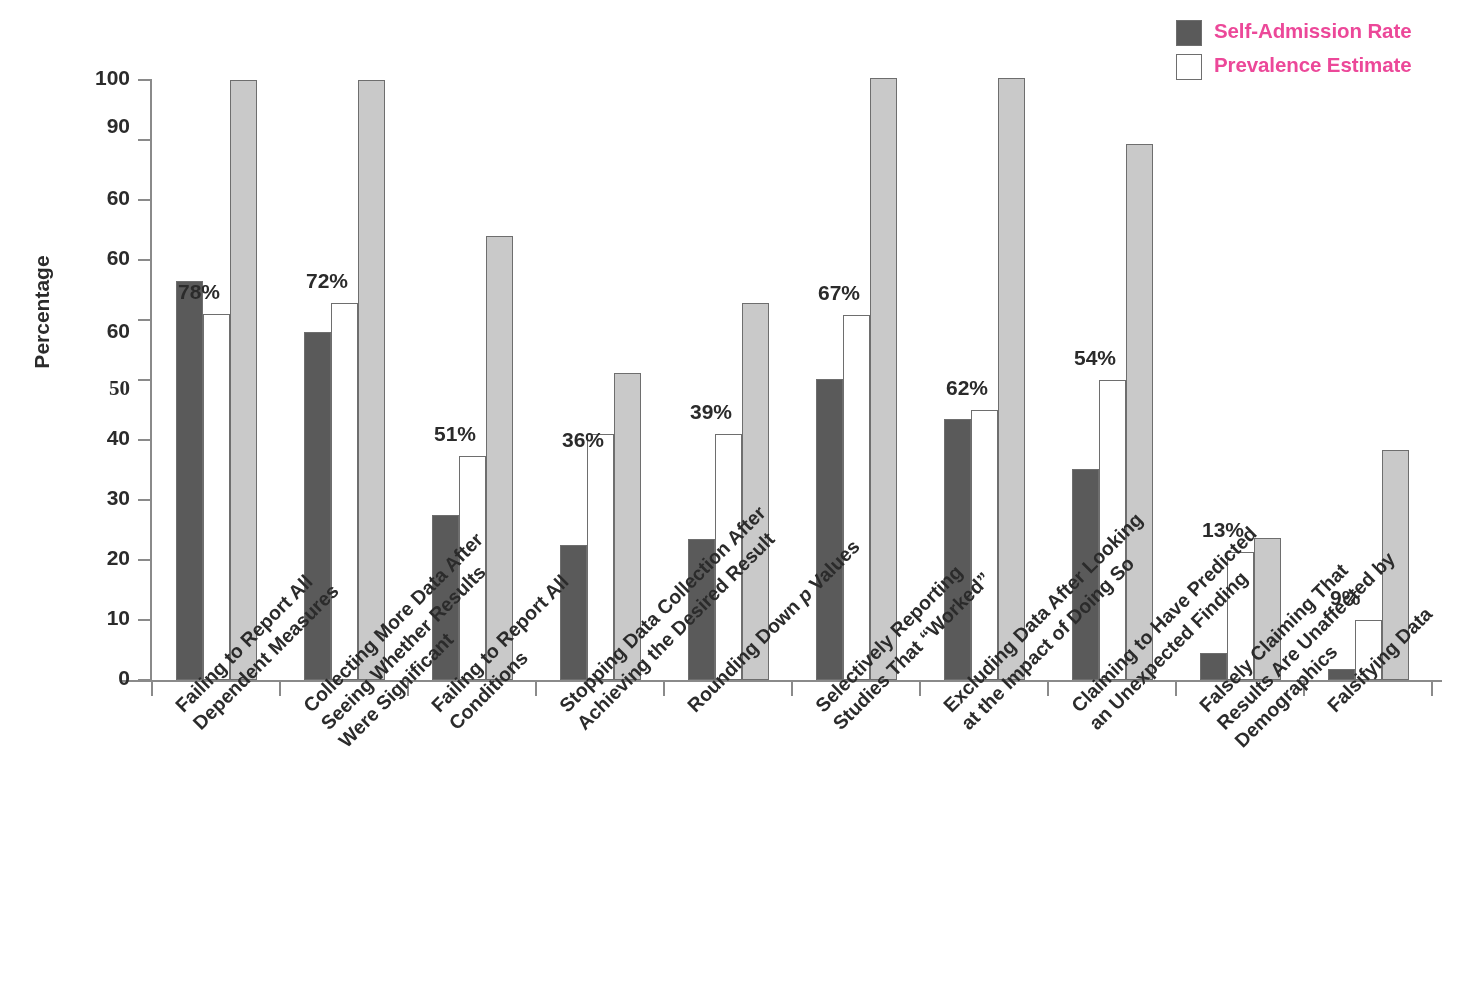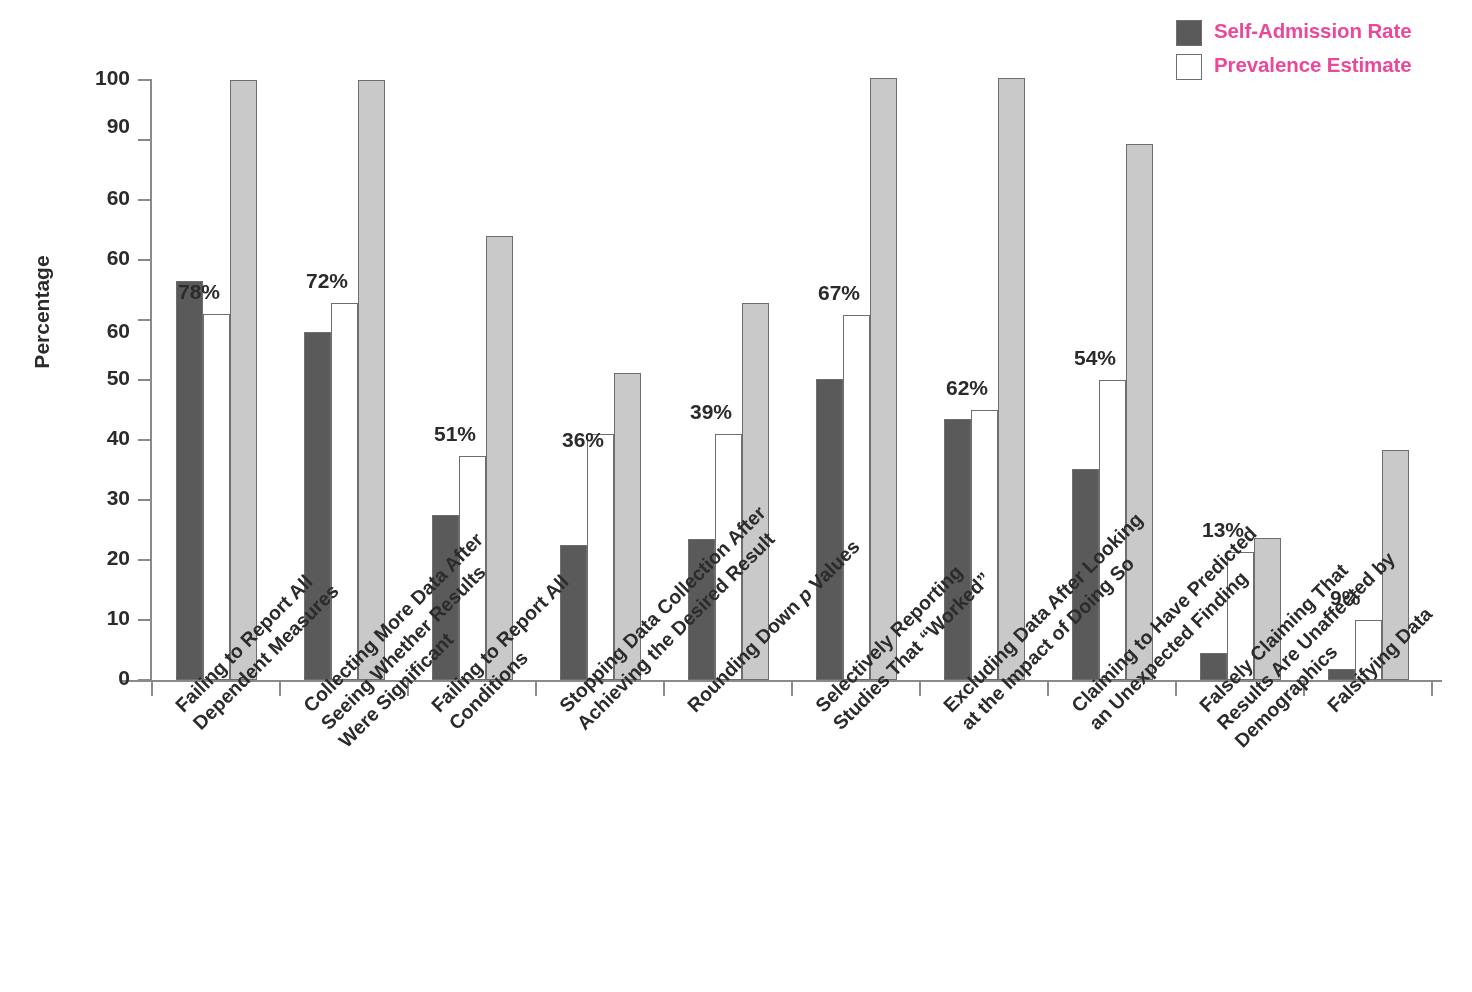--- a/index.html
+++ b/index.html
@@ -91,21 +91,21 @@
       <div class="ytick-label" style="top: 666px; left: 72px;">0</div>
       <div class="ytick" style="top: 619px;"></div>
       <div class="ytick-label" style="top: 606px; left: 72px;">10</div>
       <div class="ytick" style="top: 559px;"></div>
       <div class="ytick-label" style="top: 546px; left: 72px;">20</div>
       <div class="ytick" style="top: 499px;"></div>
       <div class="ytick-label" style="top: 486px; left: 72px;">30</div>
       <div class="ytick" style="top: 439px;"></div>
       <div class="ytick-label" style="top: 426px; left: 72px;">40</div>
       <div class="ytick" style="top: 379px;"></div>
-      <div class="ytick-label" style="top: 366px; left: 72px;">50</div>
+      <div class="ytick-label" style="top: 376px; left: 72px; font-family: Liberation Serif, serif;">50</div>
       <div class="ytick" style="top: 319px;"></div>
       <div class="ytick-label" style="top: 319px; left: 72px;">60</div>
       <div class="ytick" style="top: 259px;"></div>
       <div class="ytick-label" style="top: 246px; left: 72px;">60</div>
       <div class="ytick" style="top: 199px;"></div>
       <div class="ytick-label" style="top: 186px; left: 72px;">60</div>
       <div class="ytick" style="top: 139px;"></div>
       <div class="ytick-label" style="top: 114px; left: 72px;">90</div>
       <div class="ytick" style="top: 79px;"></div>
       <div class="ytick-label" style="top: 66px; left: 72px;">100</div>

